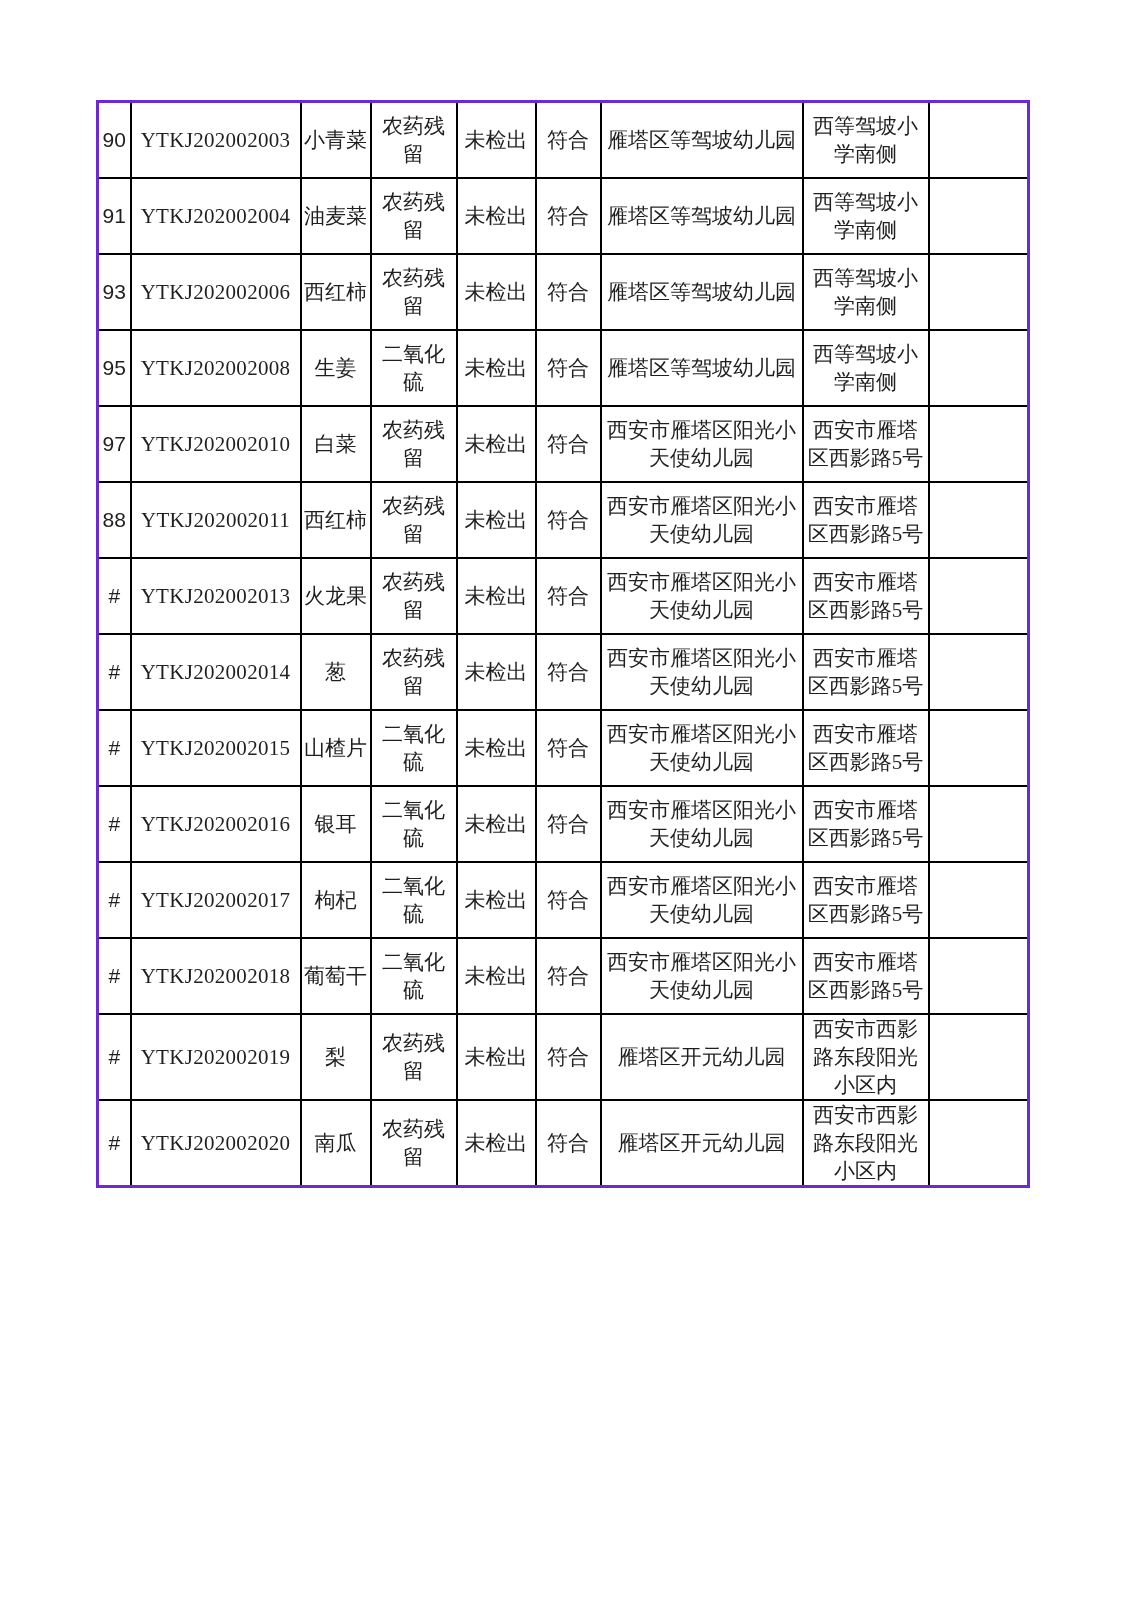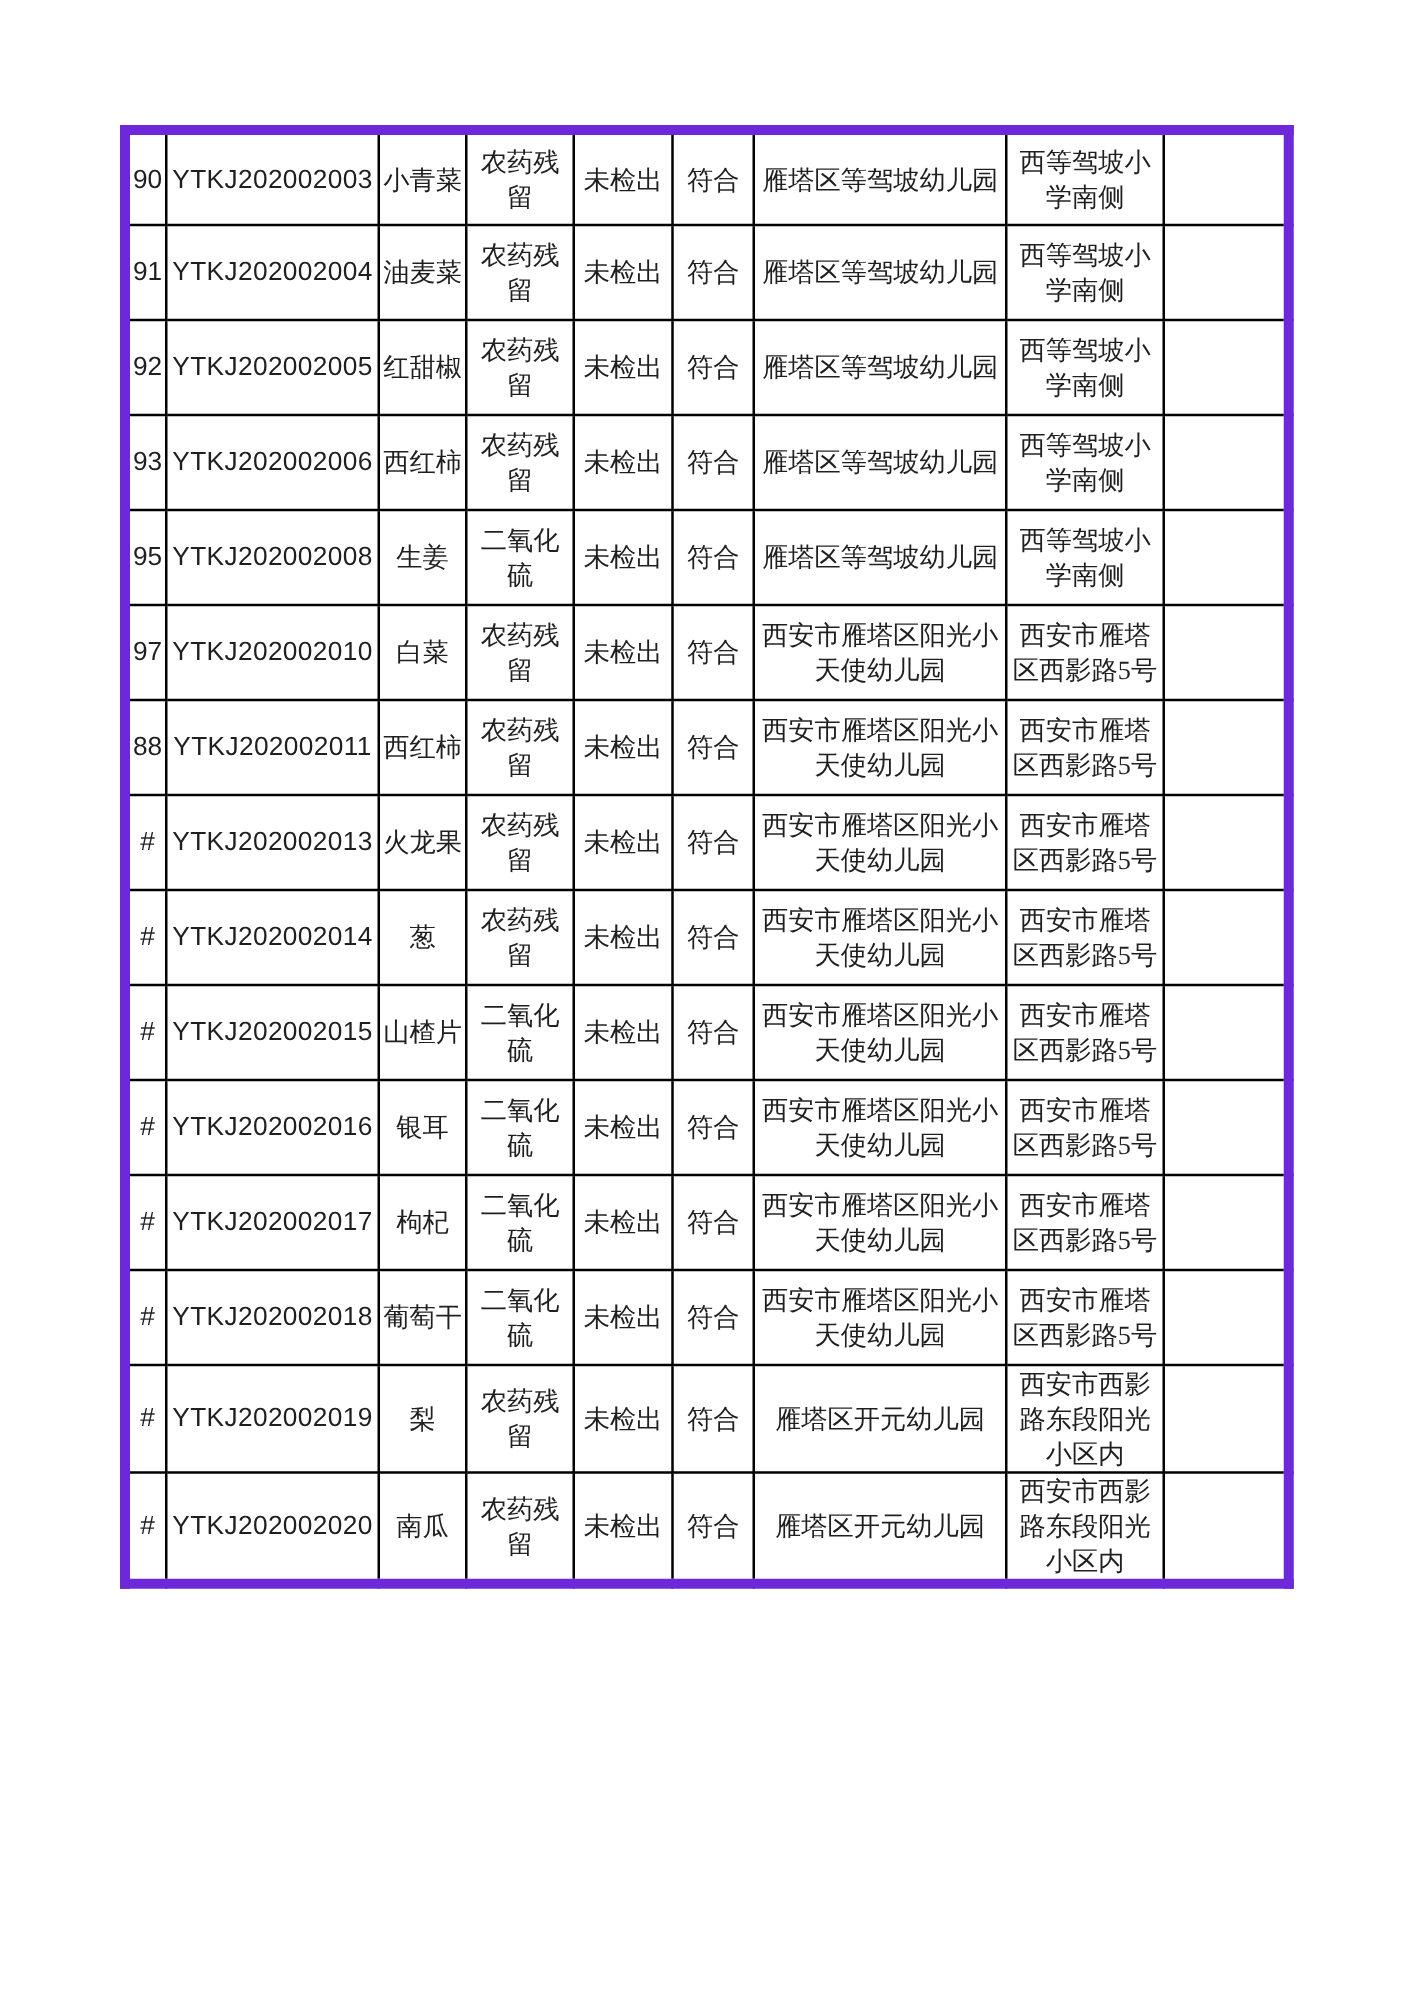--- a/index.html
+++ b/index.html
@@ -15,21 +15,21 @@
     font-family: "Liberation Serif", serif;
   }
   .sheet {
     position: absolute;
     left: 96px;
     top: 100px;
   }
   table.results {
     border-collapse: collapse;
     table-layout: fixed;
-    border: 8px solid #6d28d9;
+    border: 3px solid #6d28d9;
   }
   table.results td {
     border: 2px solid #000000;
     text-align: center;
     vertical-align: middle;
     padding: 0 2px;
     font-size: 21px;
     line-height: 28px;
     color: #1f1f1f;
     overflow: hidden;
@@ -40,21 +40,21 @@
   }
   
   td.c0 {
     font-family: "Liberation Sans", sans-serif;
     font-size: 20px;
     color: #000000;
     white-space: nowrap;
     padding: 0 1px;
   }
   td.c1 {
-    font-family: Liberation Sans, sans-serif;
+    font-family: Liberation Serif, serif;
     font-size: 20px;
     color: #000000;
     white-space: nowrap;
     letter-spacing: 0.3px;
   }
   td.c2 {
     white-space: nowrap;
     padding: 0 1px;
   }
   td.c4 {
@@ -98,31 +98,20 @@
           <td class="c1">YTKJ202002004</td>
           <td class="c2">油麦菜</td>
           <td class="c3">农药残留</td>
           <td class="c4">未检出</td>
           <td class="c5">符合</td>
           <td class="c6">雁塔区等驾坡幼儿园</td>
           <td class="c7">西等驾坡小学南侧</td>
           <td class="c8"></td>
         </tr>
         <tr>
-          <td class="c0">92</td>
-          <td class="c1">YTKJ202002005</td>
-          <td class="c2">红甜椒</td>
-          <td class="c3">农药残留</td>
-          <td class="c4">未检出</td>
-          <td class="c5">符合</td>
-          <td class="c6">雁塔区等驾坡幼儿园</td>
-          <td class="c7">西等驾坡小学南侧</td>
-          <td class="c8"></td>
-        </tr>
-        <tr>
           <td class="c0">93</td>
           <td class="c1">YTKJ202002006</td>
           <td class="c2">西红柿</td>
           <td class="c3">农药残留</td>
           <td class="c4">未检出</td>
           <td class="c5">符合</td>
           <td class="c6">雁塔区等驾坡幼儿园</td>
           <td class="c7">西等驾坡小学南侧</td>
           <td class="c8"></td>
         </tr>

